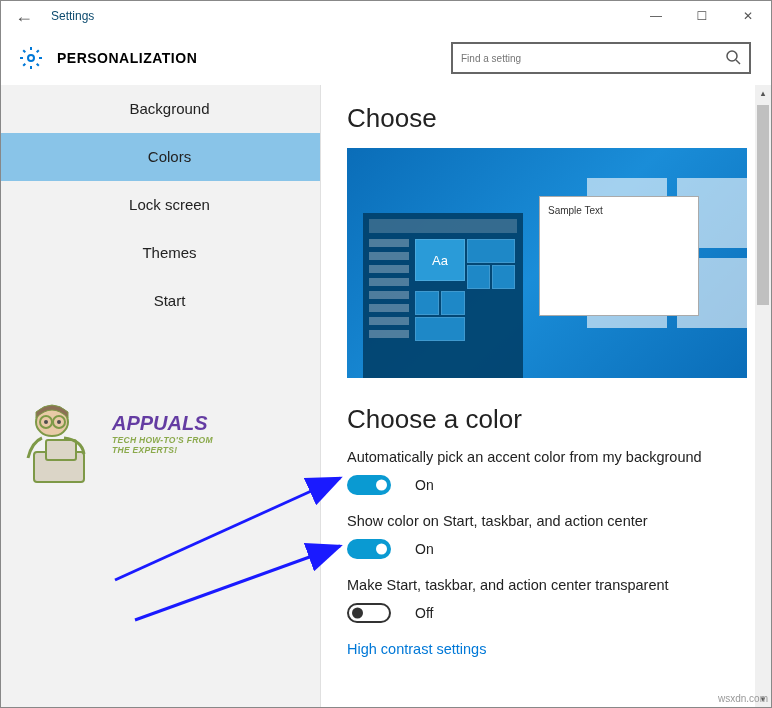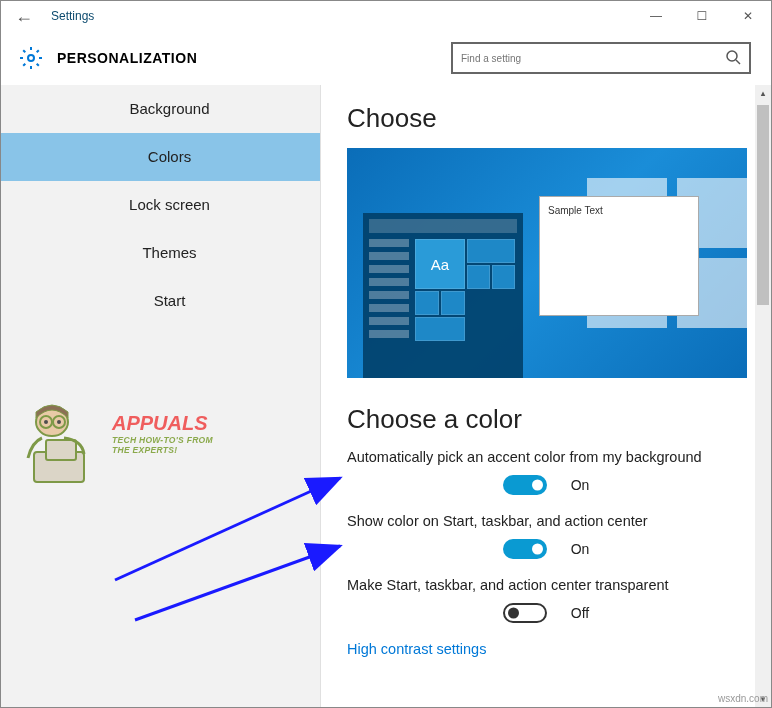--- a/index.html
+++ b/index.html
@@ -28,49 +28,49 @@
 
     .preview { width: 400px; height: 230px; background: linear-gradient(135deg, #0a6db8 0%, #1a8dd8 50%, #0a6db8 100%); position: relative; overflow: hidden; margin-bottom: 26px; }
     .preview-logo { position: absolute; right: -20px; top: 30px; width: 180px; height: 180px; }
     .preview-logo::before, .preview-logo::after { content: ""; position: absolute; background: rgba(255,255,255,0.6); }
     .preview-logo::before { width: 80px; height: 70px; left: 0; top: 0; box-shadow: 90px 0 0 rgba(255,255,255,0.6), 0 80px 0 rgba(255,255,255,0.6), 90px 80px 0 rgba(255,255,255,0.6); }
     .preview-win { position: absolute; left: 192px; top: 48px; width: 160px; height: 120px; background: #fff; border: 1px solid #aaa; font-size: 10px; padding: 8px; color: #333; }
     .preview-taskbar { position: absolute; left: 16px; bottom: 0; width: 160px; height: 165px; background: rgba(0,60,100,0.85); }
     .pt-search { position: absolute; left: 6px; top: 6px; right: 6px; height: 14px; background: rgba(255,255,255,0.2); }
     .pt-tiles { position: absolute; left: 52px; top: 26px; right: 6px; bottom: 6px; }
     .tile { position: absolute; background: #1e88c7; border: 1px solid rgba(255,255,255,0.15); }
-    .tile.aa { left: 0; top: 0; width: 50px; height: 50px; background: #2a9bd8; color: #fff; font-size: 15px; display: flex; align-items: center; justify-content: center; }
+    .tile.aa { left: 0; top: 0; width: 50px; height: 42px; background: #2a9bd8; color: #fff; font-size: 13px; display: flex; align-items: center; justify-content: center; }
     .tile.t2 { left: 52px; top: 0; width: 48px; height: 24px; }
     .tile.t3 { left: 52px; top: 26px; width: 23px; height: 24px; }
     .tile.t4 { left: 77px; top: 26px; width: 23px; height: 24px; }
     .tile.t5 { left: 0; top: 52px; width: 24px; height: 24px; }
     .tile.t6 { left: 26px; top: 52px; width: 24px; height: 24px; }
     .tile.t7 { left: 0; top: 78px; width: 50px; height: 24px; }
     .pt-list { position: absolute; left: 6px; top: 26px; width: 40px; }
     .pt-list div { height: 8px; background: rgba(255,255,255,0.3); margin-bottom: 5px; }
 
     .setting { margin-bottom: 18px; }
     .setting-label { font-size: 14.5px; color: #222; margin-bottom: 10px; }
-    .toggle-row { display: flex; align-items: center; gap: 24px; justify-content: center; }
+    .toggle-row { display: flex; align-items: center; gap: 24px; }
     .toggle { width: 44px; height: 20px; border-radius: 10px; position: relative; cursor: pointer; }
     .toggle.on { background: #0a9ad2; }
     .toggle.off { background: #fff; border: 2px solid #333; }
     .toggle .knob { position: absolute; width: 11px; height: 11px; border-radius: 50%; top: 50%; transform: translateY(-50%); }
     .toggle.on .knob { right: 4px; background: #fff; }
     .toggle.off .knob { left: 3px; background: #333; }
     .toggle-state { font-size: 14px; color: #222; }
     .link { color: #0078d7; font-size: 14.5px; cursor: pointer; }
 
     .scrollbar { position: absolute; right: 0; top: 0; width: 16px; height: 100%; background: #f0f0f0; }
     .scrollbar-thumb { position: absolute; left: 2px; width: 12px; top: 20px; height: 200px; background: #c0c0c0; }
     .scroll-arrow { position: absolute; left:0; width: 16px; height: 16px; text-align:center; font-size:9px; color:#555; line-height:16px;}
 
     .watermark { position: absolute; left: 12px; top: 400px; width: 210px; height: 95px; opacity: 0.85; z-index:5;}
     .wm-logo { position: absolute; left: 100px; top: 12px; }
-    .wm-title { font-size: 20px; font-weight: 800; font-style: italic; color: #ef4444; letter-spacing: 0px; }
+    .wm-title { font-size: 20px; font-weight: 800; font-style: italic; color: #4c1d95; letter-spacing: 0px; }
     .wm-sub { font-size: 8.5px; font-weight: 700; font-style: italic; color: #799d2f; letter-spacing: 0.3px; }
     .wm-guy { position: absolute; left: 0; top: 0; }
 
     .arrow-annotation { position: absolute; z-index: 10; pointer-events: none; }
     .credits { position: absolute; right: 4px; bottom: 4px; font-size: 10px; color: #999; z-index: 20; }
   </style>
 </head>
 <body>
 
 <div class="window">

